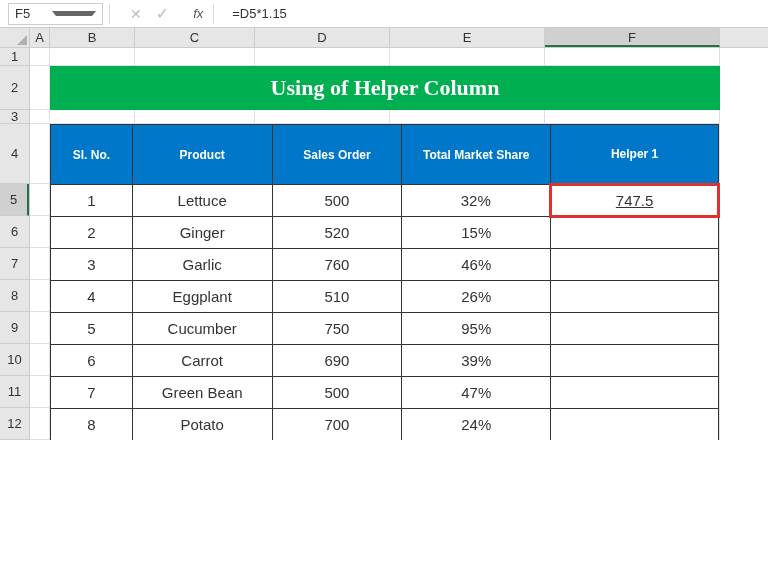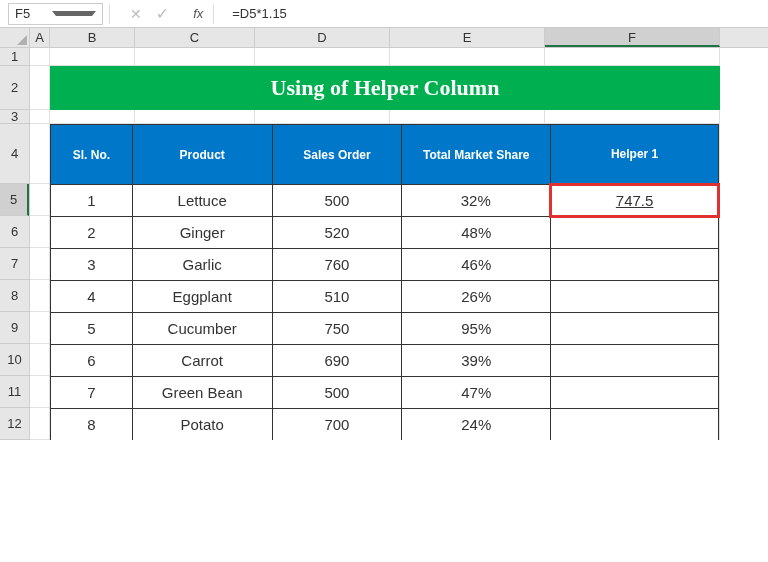--- a/index.html
+++ b/index.html
@@ -225,21 +225,21 @@
               <td>1</td>
               <td>Lettuce</td>
               <td>500</td>
               <td>32%</td>
               <td class="highlighted-cell">747.5</td>
             </tr>
             <tr>
               <td>2</td>
               <td>Ginger</td>
               <td>520</td>
-              <td>48%</td>
+              <td>15%</td>
               <td></td>
             </tr>
             <tr>
               <td>3</td>
               <td>Garlic</td>
               <td>760</td>
               <td>46%</td>
               <td></td>
             </tr>
             <tr>

